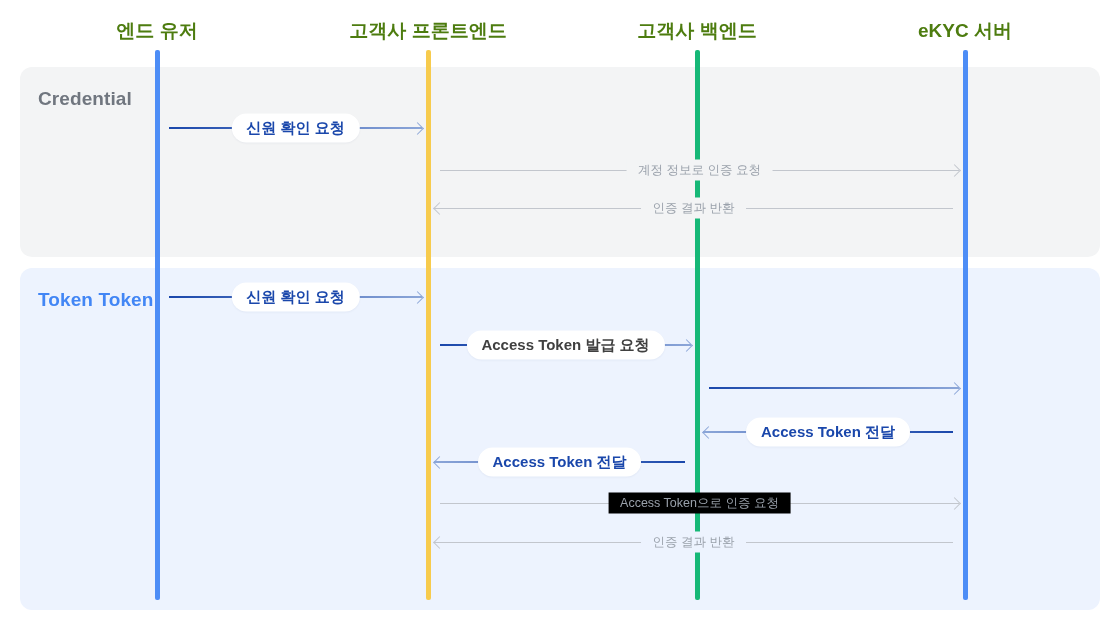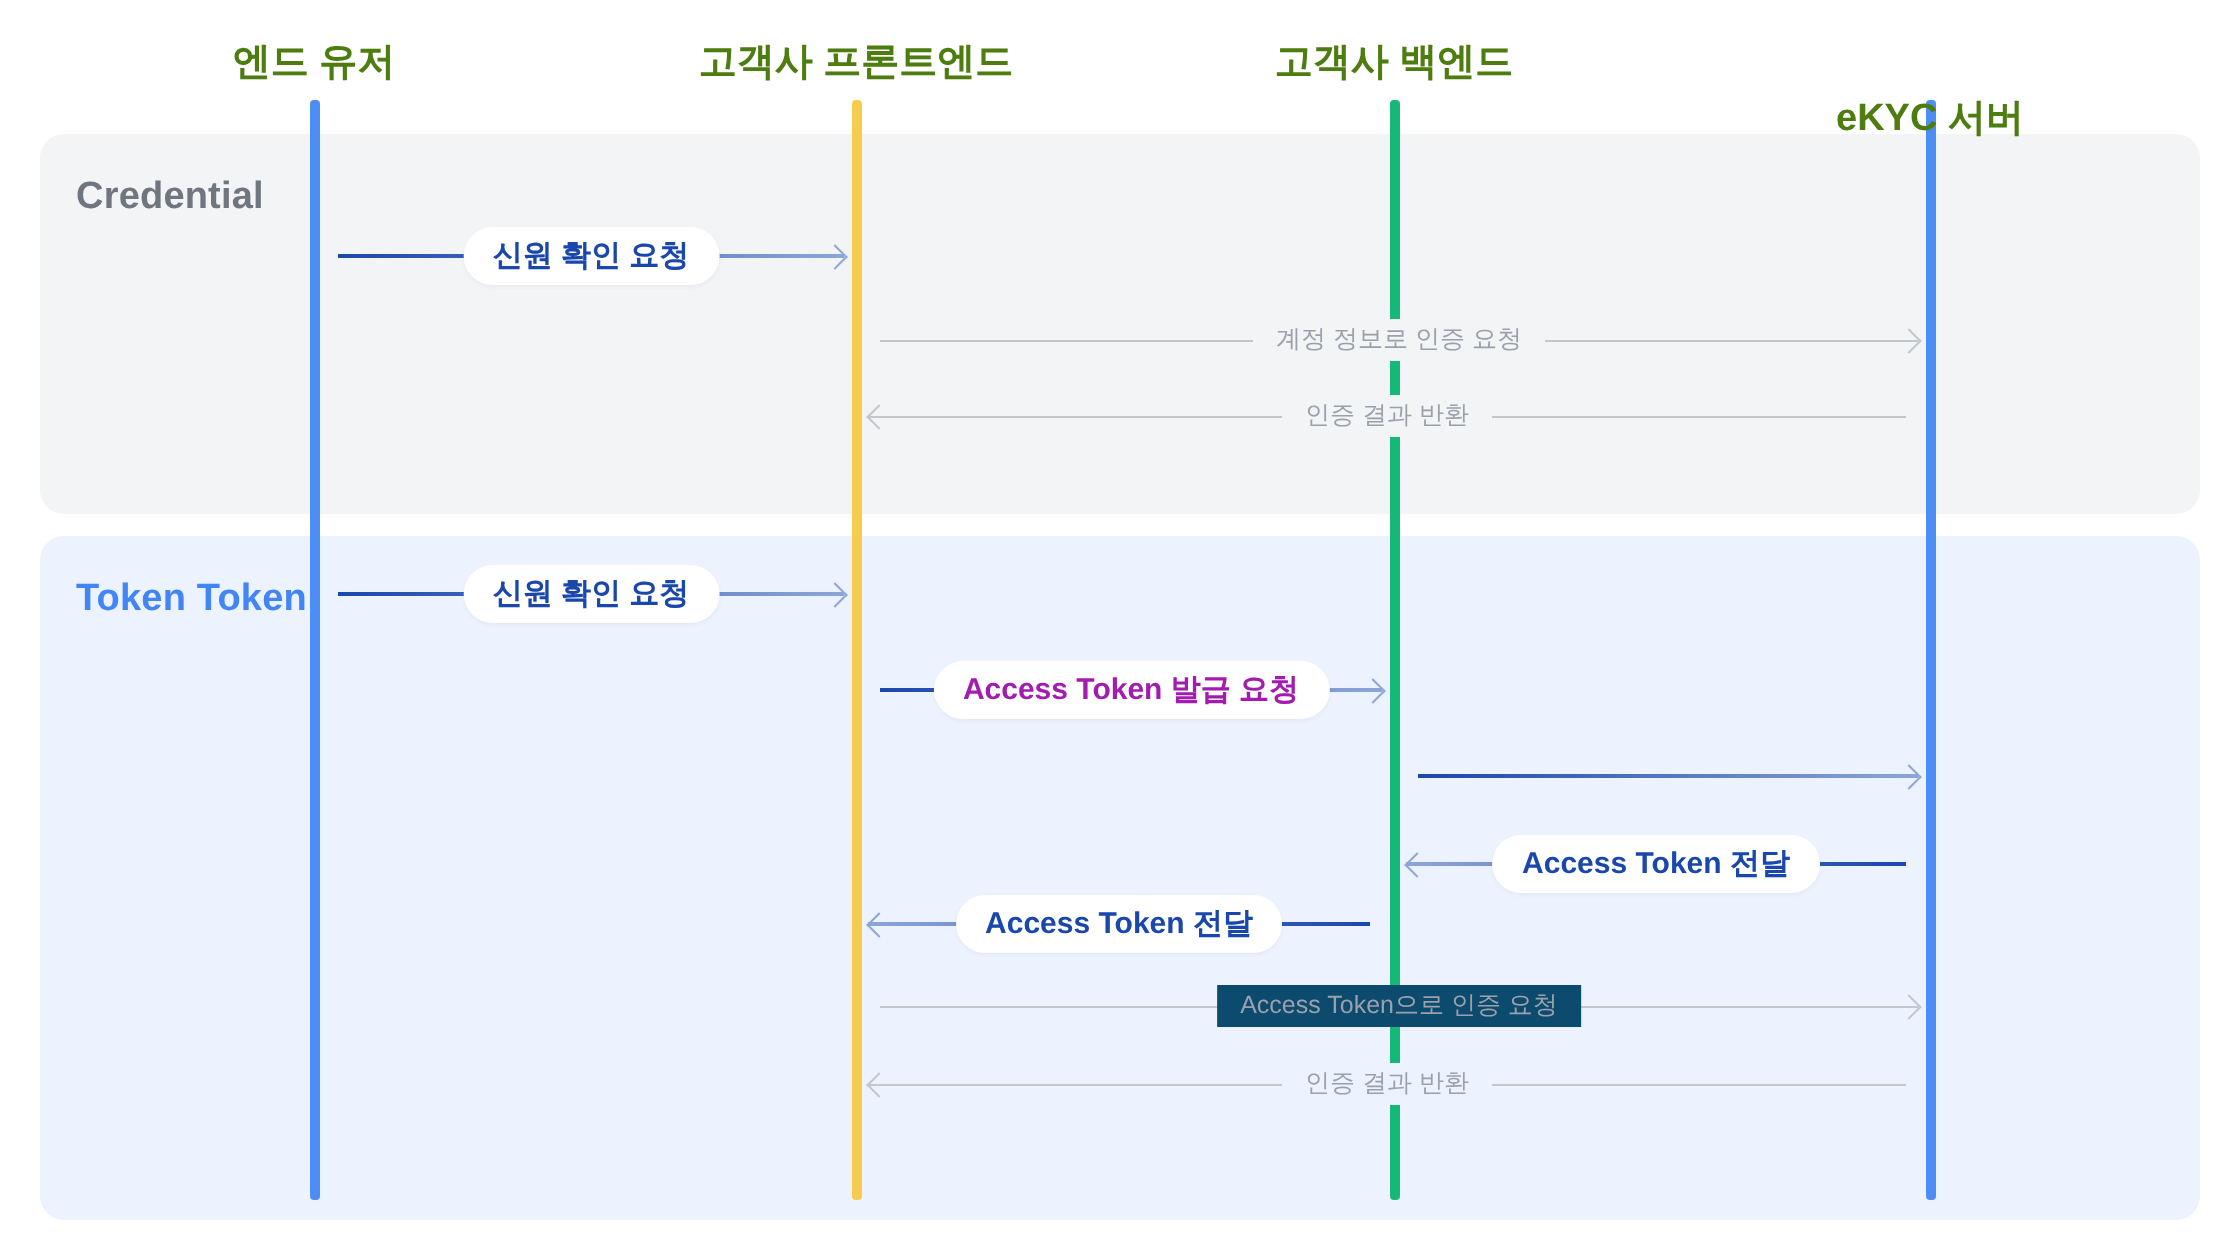--- a/index.html
+++ b/index.html
@@ -102,21 +102,21 @@
   <div id="layer-lifelines">
       <div class="lifeline" style="left: 154.5px; top: 50px; height: 550px; background: rgb(77, 141, 246);"></div>
       <div class="lifeline" style="left: 425.5px; top: 50px; height: 550px; background: rgb(247, 203, 77);"></div>
       <div class="lifeline" style="left: 694.5px; top: 50px; height: 550px; background: rgb(22, 184, 119);"></div>
       <div class="lifeline" style="left: 962.5px; top: 50px; height: 550px; background: rgb(77, 141, 246);"></div>
     </div>
   <div id="layer-headers">
       <div class="actor-header" style="left: 157px; top: 18px;">엔드 유저</div>
       <div class="actor-header" style="left: 428px; top: 18px;">고객사 프론트엔드</div>
       <div class="actor-header" style="left: 697px; top: 18px;">고객사 백엔드</div>
-      <div class="actor-header" style="left: 965px; top: 18px; margin-top: 28px;">eKYC 서버</div>
+      <div class="actor-header" style="left: 965px; top: 18px;">eKYC 서버</div>
     </div>
   <div id="layer-messages">
       <div class="message" style="left: 169px; top: 114px; width: 253px;">
         <div class="msg-line primary" style="background: linear-gradient(90deg, rgb(26, 71, 171), rgb(140, 166, 216));"></div>
         <div class="msg-head dir-right" style="border-color: rgb(140, 166, 216);"></div>
         <div class="msg-label primary" style="color: rgb(26, 71, 171);">신원 확인 요청</div>
       </div>
       <div class="message" style="left: 440px; top: 156px; width: 519px;">
         <div class="msg-line muted" style="background: rgb(194, 198, 205);"></div>
         <div class="msg-head dir-right" style="border-color: rgb(194, 198, 205);"></div>
@@ -128,40 +128,40 @@
         <div class="msg-label muted" style="color: rgb(154, 161, 171); background: rgb(243, 244, 245);">인증 결과 반환</div>
       </div>
       <div class="message" style="left: 169px; top: 283px; width: 253px;">
         <div class="msg-line primary" style="background: linear-gradient(90deg, rgb(26, 71, 171), rgb(140, 166, 216));"></div>
         <div class="msg-head dir-right" style="border-color: rgb(140, 166, 216);"></div>
         <div class="msg-label primary" style="color: rgb(26, 71, 171);">신원 확인 요청</div>
       </div>
       <div class="message" style="left: 440px; top: 331px; width: 251px;">
         <div class="msg-line primary" style="background: linear-gradient(90deg, rgb(26, 71, 171), rgb(140, 166, 216));"></div>
         <div class="msg-head dir-right" style="border-color: rgb(140, 166, 216);"></div>
-        <div class="msg-label primary" style="color: #a21caf;">Access Token 발급 요청</div>
+        <div class="msg-label primary" style="color: #404040;">Access Token 발급 요청</div>
       </div>
       <div class="message" style="left: 709px; top: 374px; width: 250px;">
         <div class="msg-line primary" style="background: linear-gradient(90deg, rgb(26, 71, 171), rgb(140, 166, 216));"></div>
         <div class="msg-head dir-right" style="border-color: rgb(140, 166, 216);"></div>
       </div>
       <div class="message" style="left: 703px; top: 418px; width: 250px;">
         <div class="msg-line primary" style="background: linear-gradient(90deg, rgb(140, 166, 216), rgb(26, 71, 171));"></div>
         <div class="msg-head dir-left" style="border-color: rgb(140, 166, 216);"></div>
         <div class="msg-label primary" style="color: rgb(26, 71, 171);">Access Token 전달</div>
       </div>
       <div class="message" style="left: 434px; top: 448px; width: 251px;">
         <div class="msg-line primary" style="background: linear-gradient(90deg, rgb(140, 166, 216), rgb(26, 71, 171));"></div>
         <div class="msg-head dir-left" style="border-color: rgb(140, 166, 216);"></div>
         <div class="msg-label primary" style="color: rgb(26, 71, 171);">Access Token 전달</div>
       </div>
       <div class="message" style="left: 440px; top: 489px; width: 519px;">
         <div class="msg-line muted" style="background: rgb(194, 198, 205);"></div>
         <div class="msg-head dir-right" style="border-color: rgb(194, 198, 205);"></div>
-        <div class="msg-label muted" style="color: rgb(154, 161, 171); background: #0c4a6e;">Access Token으로 인증 요청</div>
+        <div class="msg-label muted" style="color: rgb(154, 161, 171); background: #000000;">Access Token으로 인증 요청</div>
       </div>
       <div class="message" style="left: 434px; top: 528px; width: 519px;">
         <div class="msg-line muted" style="background: rgb(194, 198, 205);"></div>
         <div class="msg-head dir-left" style="border-color: rgb(194, 198, 205);"></div>
         <div class="msg-label muted" style="color: rgb(154, 161, 171); background: rgb(237, 243, 254);">인증 결과 반환</div>
       </div>
     </div>
 </div>
 
 </body></html>

